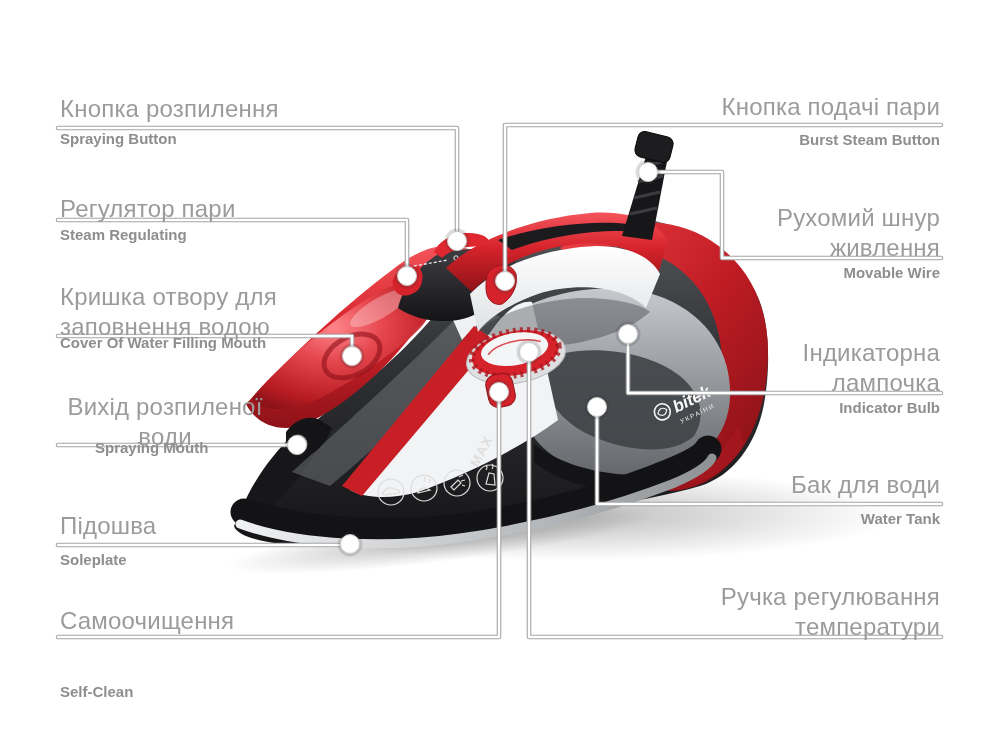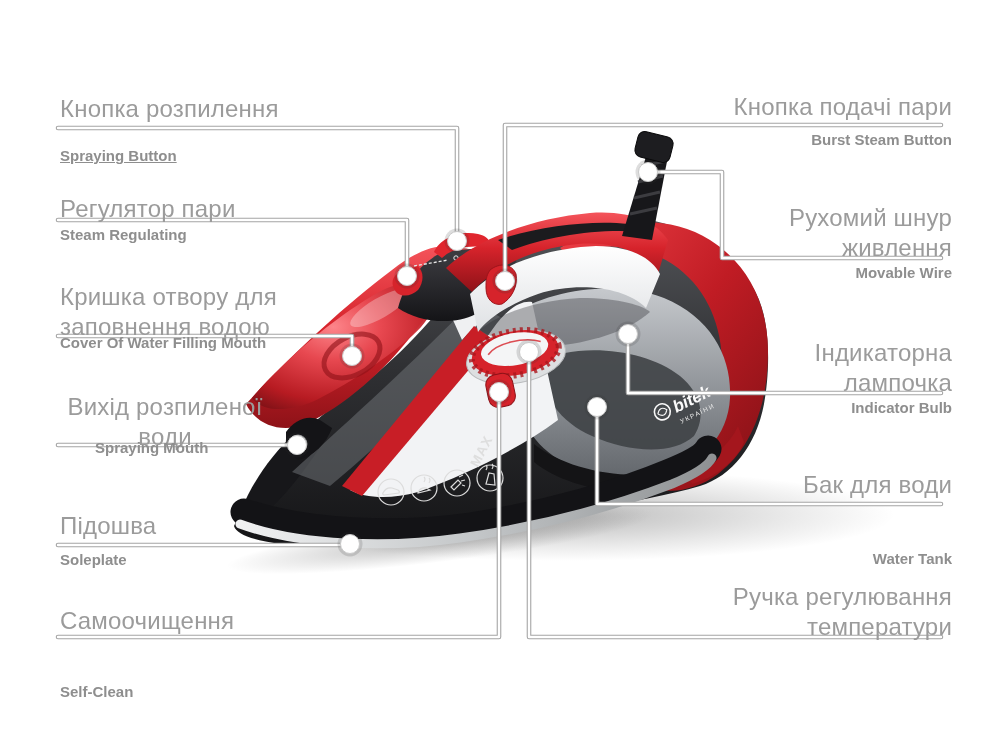--- a/index.html
+++ b/index.html
@@ -3,21 +3,21 @@
 <meta charset="utf-8">
 <style>
   html,body{margin:0;padding:0;background:#fff;}
   #stage{position:relative;width:1000px;height:750px;background:#ffffff;overflow:hidden;
          font-family:"Liberation Sans", sans-serif;}
   #art{position:absolute;inset:0;}
   .label{position:absolute;color:#9b9b9b;}
   .label .title{font-size:24px;line-height:30px;font-weight:400;letter-spacing:.2px;margin-top:8px;}
   .label .subtitle{position:absolute;font-size:15px;line-height:18px;font-weight:700;color:#8e8e8e;}
   .left-col{left:60px;text-align:left;}
-  .right-col{right:48px;text-align:right;}
+  .right-col{right:60px;text-align:right;}
   .right-col .subtitle{right:0;text-align:center;}
   .left-col .subtitle{left:0;}
   .lc{fill:none;stroke:#a5a5a5;stroke-width:4.6;stroke-linecap:round;stroke-linejoin:round;}
   .li{fill:none;stroke:#ffffff;stroke-width:2.4;stroke-linecap:round;stroke-linejoin:round;}
   .dot-halo{fill:rgba(50,50,50,.16);}
   .dot{fill:#ffffff;stroke:#c9c9c9;stroke-width:1;}
   .icn{fill:none;stroke:#dcdcdc;stroke-width:1.2;}
 </style>
 </head>
 <body>
@@ -254,21 +254,21 @@
         </g>
     <g>
           <circle class="dot-halo" cx="529" cy="352" r="12.5"></circle>
           <circle class="dot" cx="529" cy="352" r="9.5"></circle>
         </g>
   </g>
 </svg>
 
 <div class="label left-col" style="top:86px;width:300px;">
   <div class="title">Кнопка розпилення</div>
-  <div class="subtitle" style="top:61px;text-decoration:underline;">Spraying Button</div>
+  <div class="subtitle" style="top:44px;">Spraying Button</div>
 </div>
 <div class="label left-col" style="top:186px;width:300px;">
   <div class="title">Регулятор пари</div>
   <div class="subtitle" style="top:40px;">Steam Regulating</div>
 </div>
 <div class="label left-col" style="top:274px;width:232px;">
   <div class="title">Кришка отвору для заповнення водою</div>
   <div class="subtitle" style="top:60px;">Cover Of Water Filling Mouth</div>
 </div>
 <div class="label left-col" style="top:384px;width:210px;text-align:center;">
@@ -291,19 +291,19 @@
 <div class="label right-col" style="top:195px;width:210px;">
   <div class="title">Рухомий шнур живлення</div>
   <div class="subtitle" style="top:69px;">Movable Wire</div>
 </div>
 <div class="label right-col" style="top:330px;width:200px;">
   <div class="title">Індикаторна лампочка</div>
   <div class="subtitle" style="top:69px;">Indicator Bulb</div>
 </div>
 <div class="label right-col" style="top:462px;width:300px;">
   <div class="title">Бак для води</div>
-  <div class="subtitle" style="top:48px;margin-top:40px;">Water Tank</div>
+  <div class="subtitle" style="top:48px;">Water Tank</div>
 </div>
 <div class="label right-col" style="top:574px;width:240px;">
   <div class="title">Ручка регулювання температури</div>
 </div>
 
 </div>
 
 </body></html>

